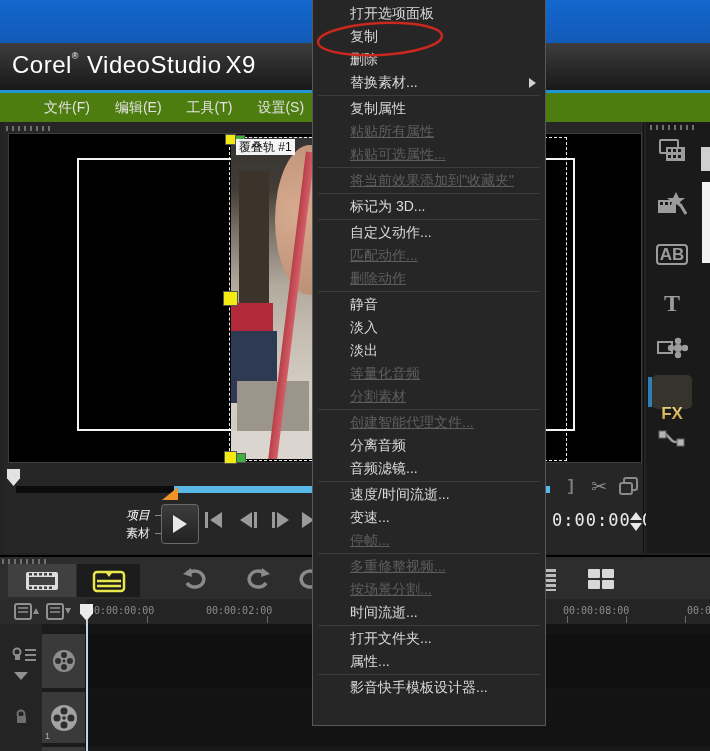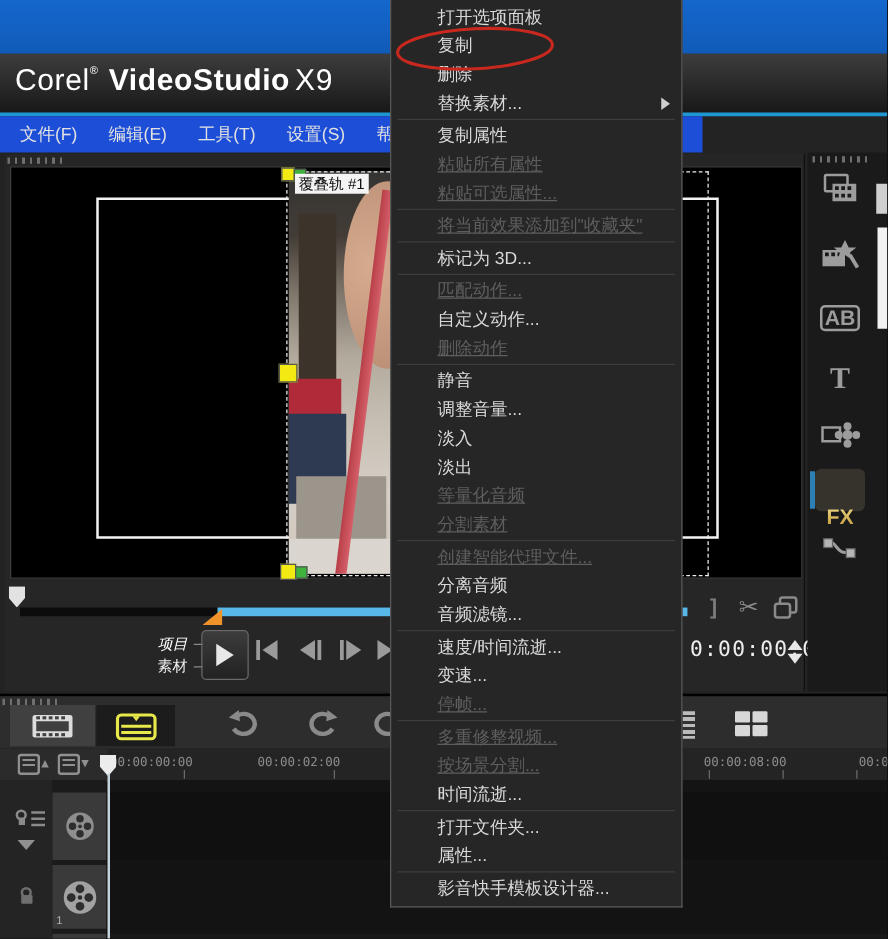--- a/index.html
+++ b/index.html
@@ -5,24 +5,24 @@
   html,body{margin:0;padding:0;background:#000;}
   #app{position:relative;width:710px;height:751px;overflow:hidden;background:#232323;
        font-family:"Liberation Sans",sans-serif;-webkit-font-smoothing:antialiased;}
   .abs{position:absolute;}
   
   #titlebar{left:0;top:0;width:710px;height:43px;background:linear-gradient(180deg,#1467cd,#115bb8);}
   #logoband{left:0;top:43px;width:710px;height:47px;background:linear-gradient(180deg,#3d3d3d,#181818);}
   #logo{left:12px;top:8px;color:#fff;font-size:24px;letter-spacing:.5px;white-space:nowrap;}
   #logo .brand{font-weight:400;}
   #logo .reg{font-size:9px;vertical-align:top;}
-  #logo .product{font-weight:700;margin-left:8px;}
+  #logo .product{font-weight:400;margin-left:8px;}
   #logo .version{font-weight:300;margin-left:4px;}
   #cyanline{left:0;top:90px;width:710px;height:3px;background:#1e96d2;}
-  #menubar{left:0;top:93px;width:562px;height:29px;background:#1d4ed8;display:flex;align-items:center;padding-left:8px;box-sizing:border-box;gap:9px;}
+  #menubar{left:0;top:93px;width:710px;height:29px;background:#4d7c0f;display:flex;align-items:center;padding-left:36px;box-sizing:border-box;gap:9px;}
   .mb-item{color:#e2e2e2;font-size:14px;padding:2px 8px;}
   
   #preview-panel{left:4px;top:123px;width:639px;height:430px;background:#262626;border-right:1px solid #101010;}
   .grip{height:5px;background:repeating-linear-gradient(90deg,#6f6f6f 0 2px,transparent 2px 6px);}
   #preview-grip{left:2px;top:3px;width:46px;}
   #video-area{left:4px;top:10px;width:632px;height:328px;background:#000;border:1px solid #3c3c3c;}
   #safe-rect{left:68px;top:24px;width:494px;height:269px;border:2px solid #f4f4f4;}
   #overlay-video{left:222px;top:3px;width:84px;height:322px;overflow:hidden;
      background:linear-gradient(180deg,#343432 0%,#433c36 16%,#7d756a 30%,#b3aa9e 46%,#c6beb2 62%,#d6cfc7 80%,#cfc7bd 100%);}
   .ov-door{position:absolute;left:8px;top:34px;width:30px;height:168px;background:#3c332b;}
@@ -402,26 +402,25 @@
         <div class="menu-item"><span>替换素材...</span><i class="sub-arrow"></i></div>
         <div class="menu-sep"></div>
         <div class="menu-item"><span>复制属性</span></div>
         <div class="menu-item disabled"><span>粘贴所有属性</span></div>
         <div class="menu-item disabled"><span>粘贴可选属性...</span></div>
         <div class="menu-sep"></div>
         <div class="menu-item disabled"><span>将当前效果添加到"收藏夹"</span></div>
         <div class="menu-sep"></div>
         <div class="menu-item"><span>标记为 3D...</span></div>
         <div class="menu-sep"></div>
+        <div class="menu-item"><span>自定义动作...</span></div>
         <div class="menu-item disabled"><span>匹配动作...</span></div>
-        <div class="menu-item"><span>自定义动作...</span></div>
         <div class="menu-item disabled"><span>删除动作</span></div>
         <div class="menu-sep"></div>
         <div class="menu-item"><span>静音</span></div>
-        <div class="menu-item"><span>调整音量...</span></div>
         <div class="menu-item"><span>淡入</span></div>
         <div class="menu-item"><span>淡出</span></div>
         <div class="menu-item disabled"><span>等量化音频</span></div>
         <div class="menu-item disabled"><span>分割素材</span></div>
         <div class="menu-sep"></div>
         <div class="menu-item disabled"><span>创建智能代理文件...</span></div>
         <div class="menu-item"><span>分离音频</span></div>
         <div class="menu-item"><span>音频滤镜...</span></div>
         <div class="menu-sep"></div>
         <div class="menu-item"><span>速度/时间流逝...</span></div>

